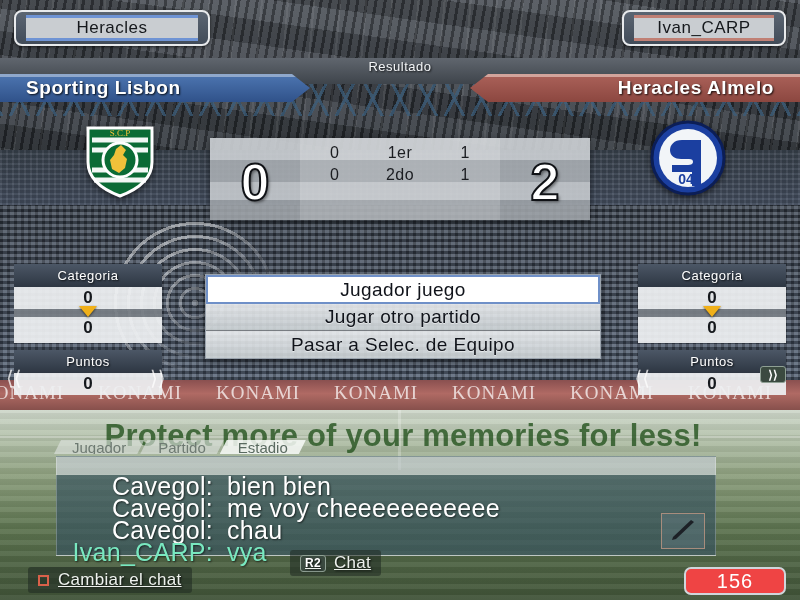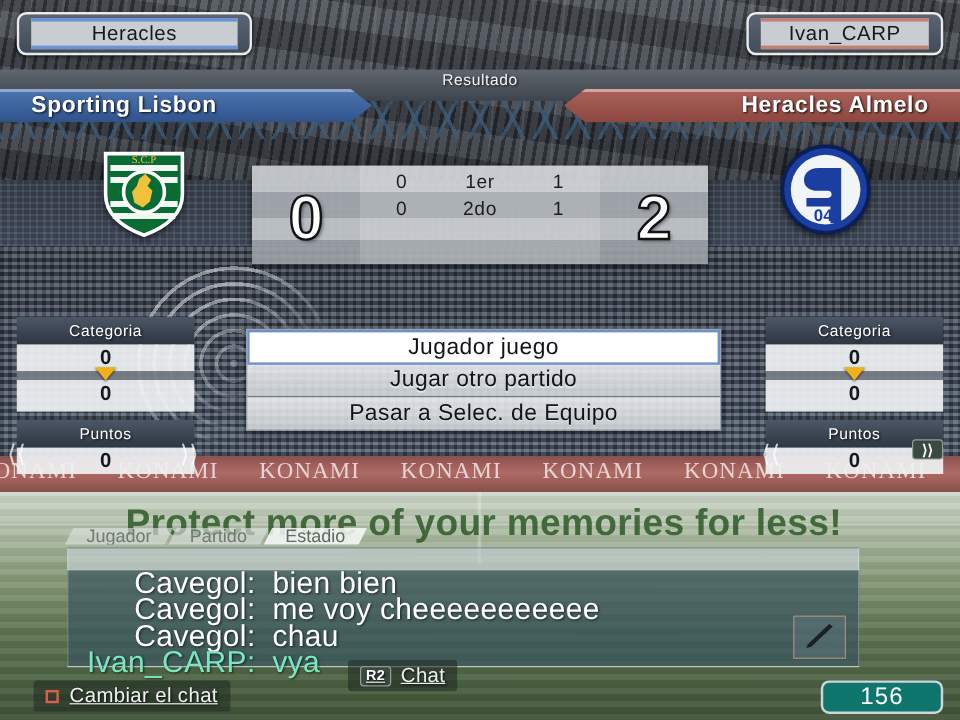--- a/index.html
+++ b/index.html
@@ -261,21 +261,21 @@
   .hint.h2{ left:290px; bottom:24px; }
   .sq{ width:11px; height:11px; border:2px solid #d9614a; margin-right:9px; }
   .r2{
     display:inline-flex; align-items:center; justify-content:center;
     min-width:26px; height:17px; border-radius:3px;
     background:#3b4a40; border:1px solid #8fa094;
     font-size:12px; font-weight:bold; margin-right:8px; color:#fff;
   }
   .counter{
     position:absolute; right:14px; bottom:5px; width:102px; height:28px;
-    background:#0f766e; border:2px solid #cfd6dc; border-radius:7px;
+    background:#ef4444; border:2px solid #cfd6dc; border-radius:7px;
     display:flex; align-items:center; justify-content:center;
     color:#fff; font-size:20px; letter-spacing:1px;
   }
 </style>
 </head>
 <body>
 
 <div id="screen">
 
   <div class="bg-roof"></div>

